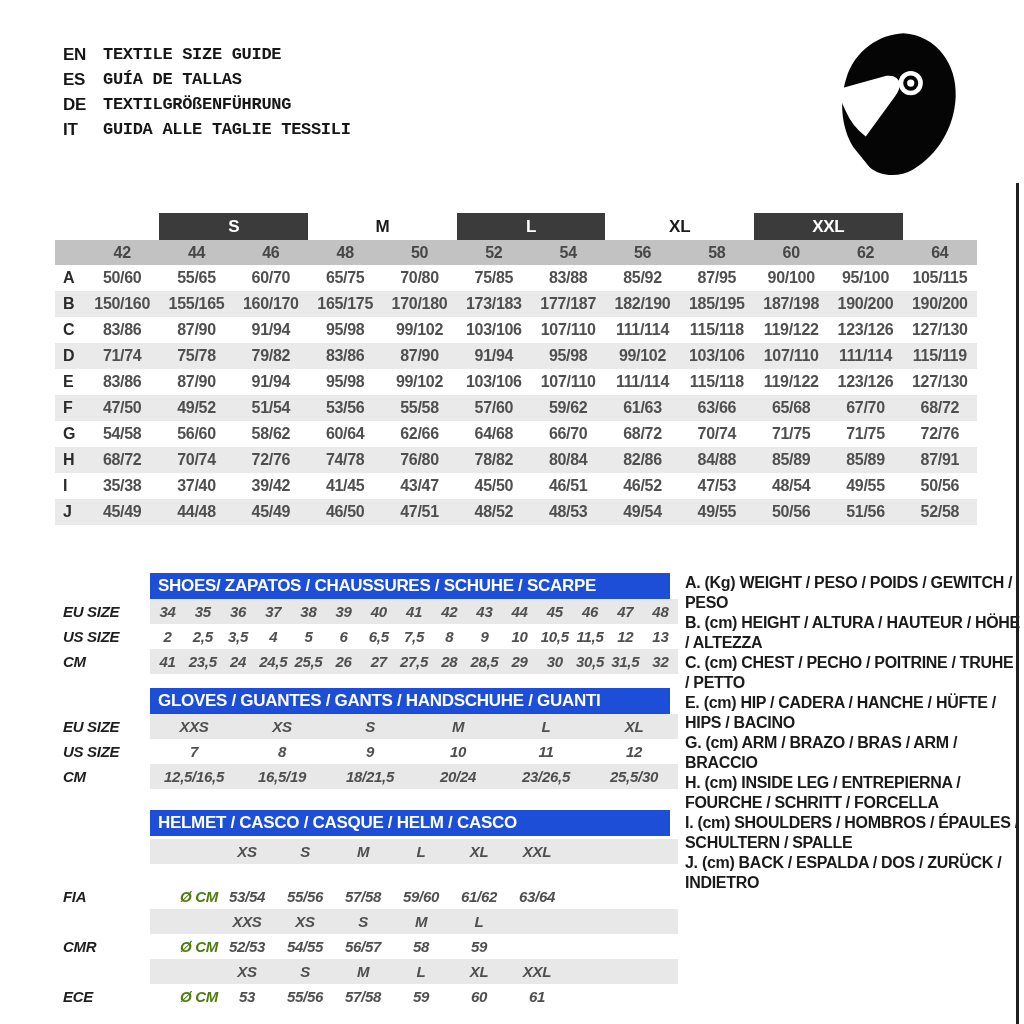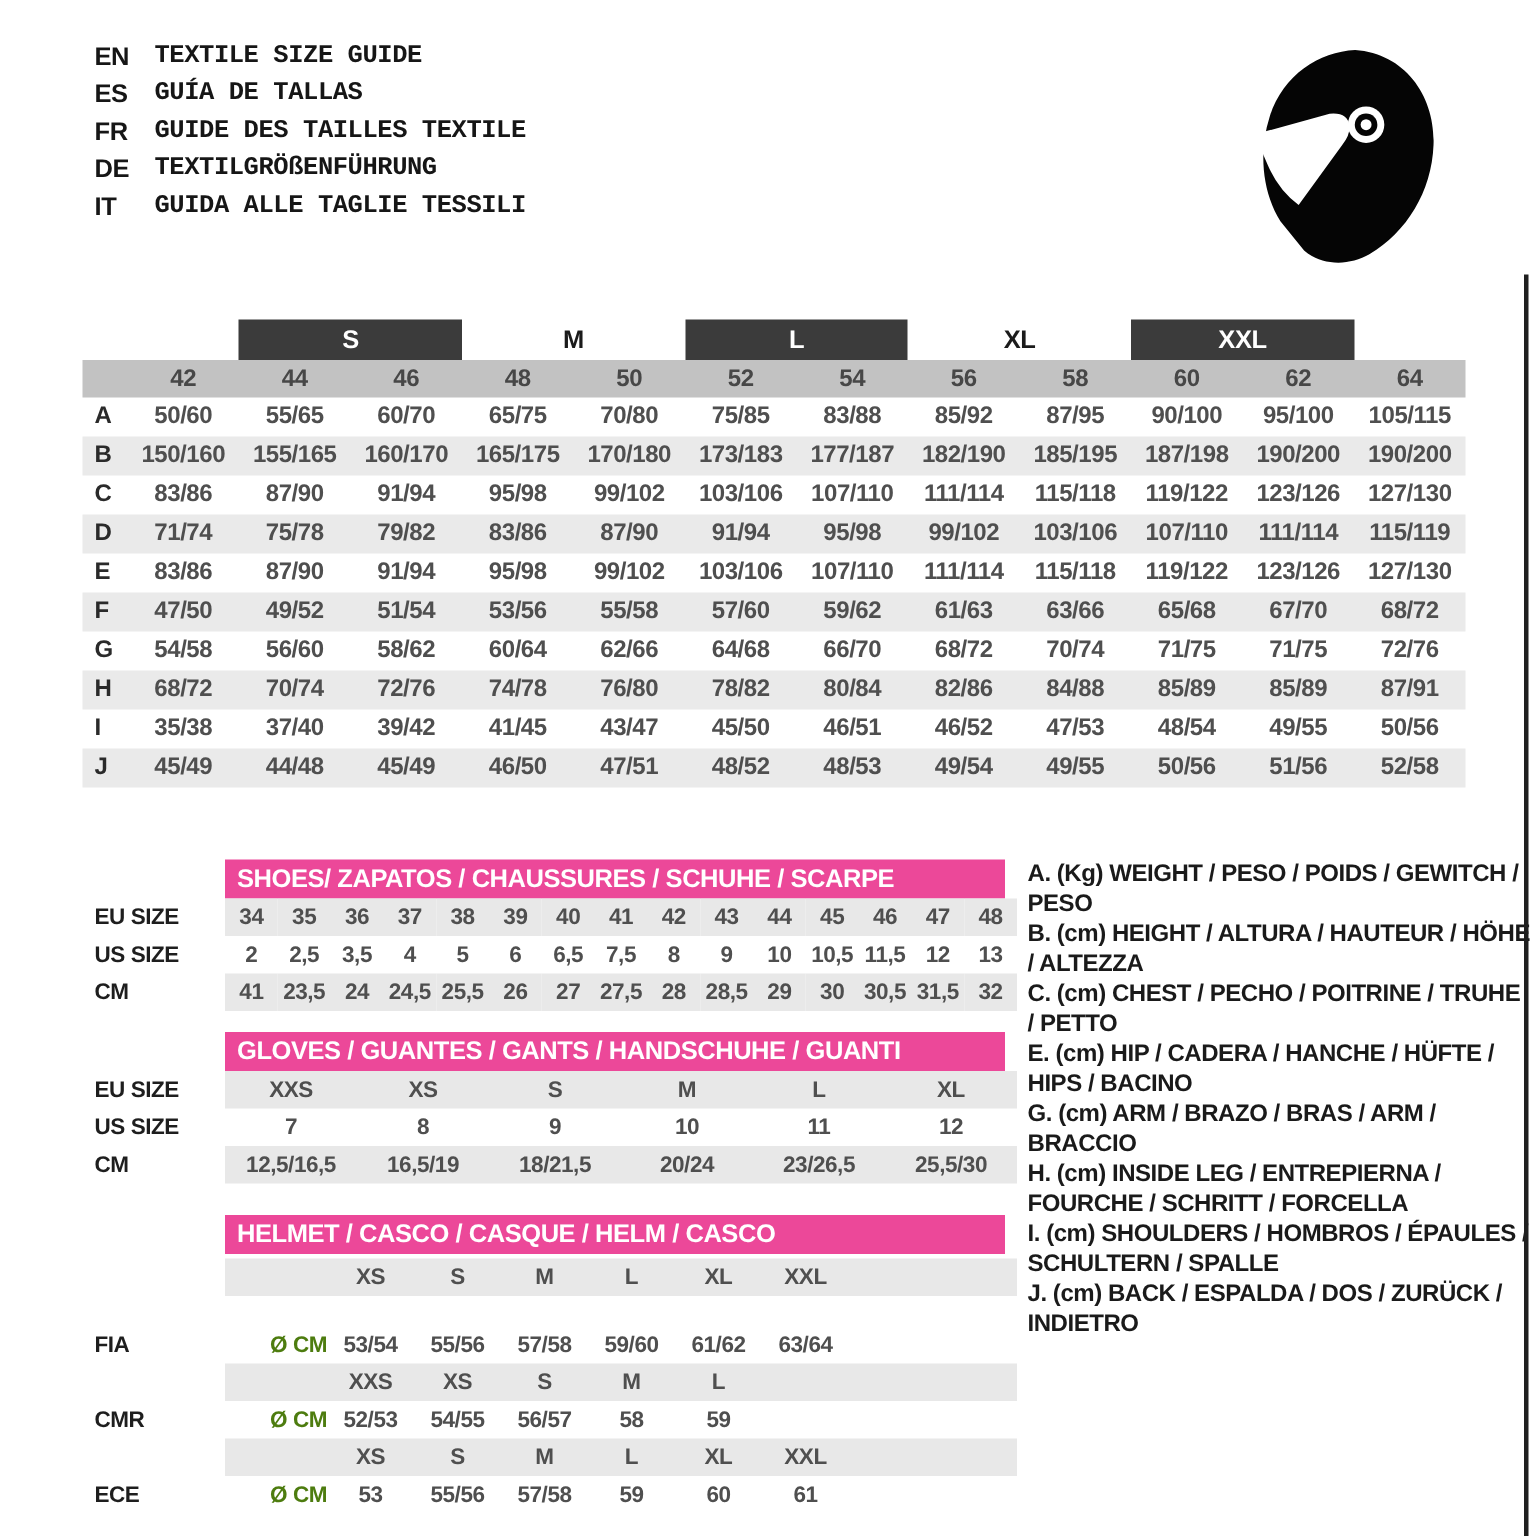--- a/index.html
+++ b/index.html
@@ -1,43 +1,43 @@
 <!DOCTYPE html>
 <html><head>
 <meta charset="utf-8">
 <style>
   html,body{margin:0;padding:0;}
   body{font-family:"Liberation Sans","DejaVu Sans",sans-serif;}
   .page{position:relative;width:1024px;height:1024px;background:#ffffff;overflow:hidden;
         letter-spacing:-0.3px;}
   
-  .langs{position:absolute;left:63px;top:25px;}
+  .langs{position:absolute;left:63px;top:42px;}
   .lang-row{display:flex;height:25px;align-items:center;}
   .lang-code{width:40px;font-size:17px;font-weight:bold;color:#161616;}
   .lang-title{font-size:17px;font-weight:bold;color:#161616;white-space:nowrap;font-family:Liberation Mono, monospace;}
   .helmet-wrap{position:absolute;left:828px;top:26px;width:146px;height:158px;}
   
   .maintable{position:absolute;left:55px;top:213px;width:922px;}
   .trow{display:grid;grid-template-columns:30px repeat(12,1fr);align-items:center;height:26px;}
   .trow.thead{height:27px;}
   .trow.strip{background:#c2c2c2;height:25px;}
   .trow.shaded{background:#eaeaea;}
   .hspacer{height:100%;}
   .group{height:100%;display:flex;align-items:center;justify-content:center;
          font-size:17px;font-weight:bold;color:#1b1b1b;}
   .group.dark{background:#3b3b3b;color:#ffffff;}
   .rlab{padding-left:8px;font-size:16px;font-weight:bold;color:#2a2a2a;}
   .cell{text-align:center;font-size:16px;font-weight:bold;color:#4f4f4f;white-space:nowrap;}
   .strip .cell{color:#474747;}
   
   .btable{position:absolute;left:55px;width:623px;}
-  .bar{margin-left:95px;width:512px;height:26px;background:#ec4899;color:#ffffff;
+  .bar{margin-left:95px;width:512px;height:26px;background:#1d4ed8;color:#ffffff;
        font-size:17px;font-weight:bold;display:flex;align-items:center;
        padding-left:8px;white-space:nowrap;}
-  .brow{display:grid;align-items:center;height:25px;}
+  .brow{display:grid;align-items:center;height:25px;font-style:italic;}
   .brow .rlab{font-size:15px;color:#1e1e1e;}
   .brow .cell{font-size:15px;}
   .cell.sh{background:#e8e8e8;height:100%;display:flex;align-items:center;justify-content:center;}
   .unit{text-align:right;padding-left:10px;justify-content:flex-start;color:#4d7c0f;}
   .htable-gap{height:3px;}
   
   .legend{position:absolute;left:685px;top:573px;width:335px;}
   .legend-item{font-size:16px;font-weight:bold;color:#1a1a1a;line-height:20px;}
   
   .right-rule{position:absolute;left:1016px;top:183px;width:3px;height:841px;background:#1f1f1f;}
@@ -48,24 +48,20 @@
 <div class="page">
 
   <div class="langs" id="language-list">
       <div class="lang-row">
         <span class="lang-code">EN</span>
         <span class="lang-title">TEXTILE SIZE GUIDE</span>
       </div>
       <div class="lang-row">
         <span class="lang-code">ES</span>
         <span class="lang-title">GUÍA DE TALLAS</span>
-      </div>
-      <div class="lang-row">
-        <span class="lang-code">FR</span>
-        <span class="lang-title">GUIDE DES TAILLES TEXTILE</span>
       </div>
       <div class="lang-row">
         <span class="lang-code">DE</span>
         <span class="lang-title">TEXTILGRÖßENFÜHRUNG</span>
       </div>
       <div class="lang-row">
         <span class="lang-code">IT</span>
         <span class="lang-title">GUIDA ALLE TAGLIE TESSILI</span>
       </div>
     </div>

